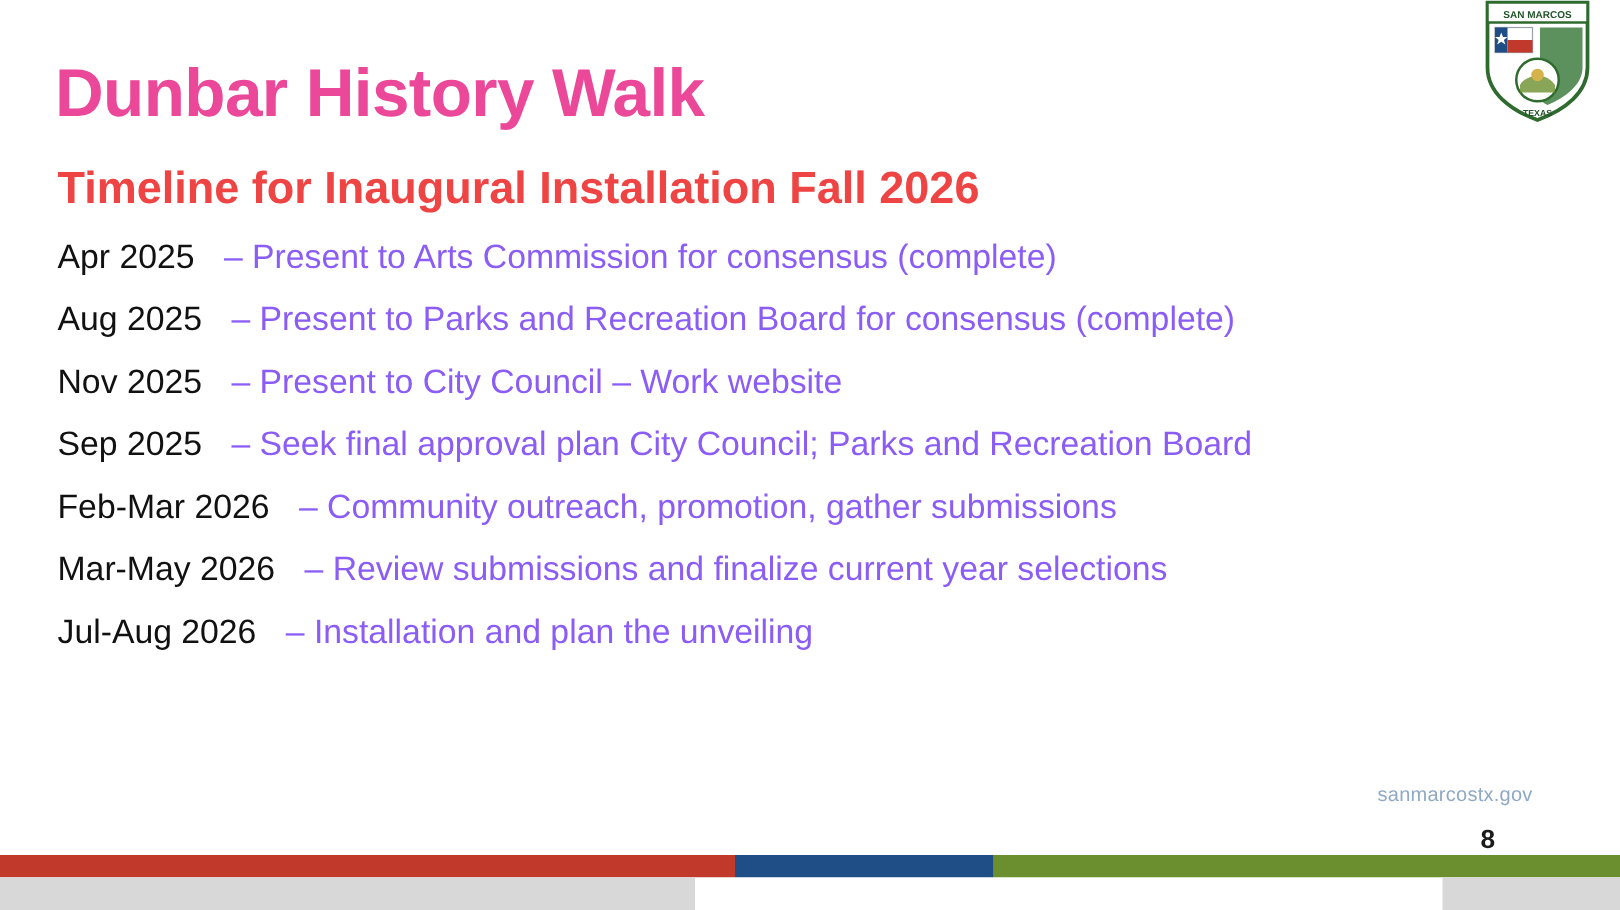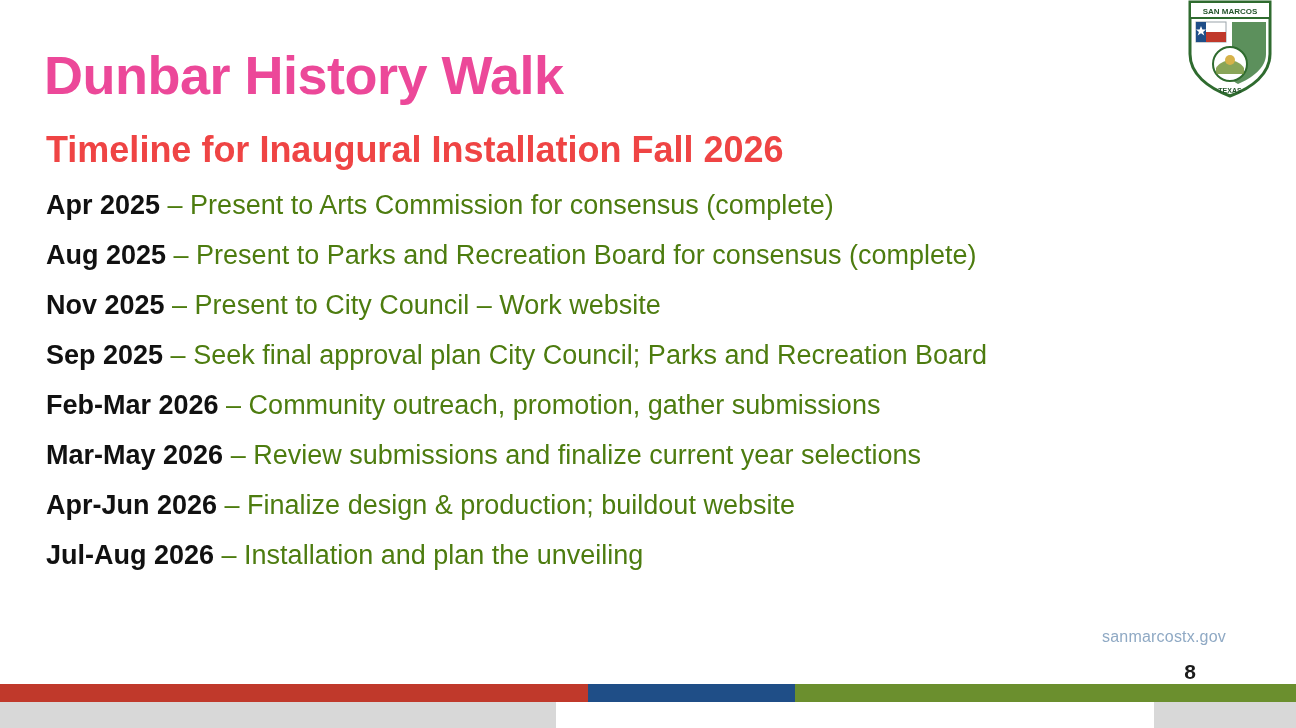--- a/index.html
+++ b/index.html
@@ -54,26 +54,27 @@
     top: 180px;
     width: 1220px;
   }
   .timeline-row {
     font-size: 27px;
     line-height: 50px;
     color: #1f1f1f;
     white-space: nowrap;
   }
   .timeline-row .period {
-    font-weight: bold;
+    font-weight: normal;
     color: #111111;
   }
   .timeline-row .desc {
     font-weight: normal;
-    color: #4d7c0f;
+    color: #8b5cf6;
+    margin-left: 16px;
   }
 
   
   .logo {
     position: absolute;
     right: 18px;
     top: -4px;
     width: 96px;
     height: 104px;
   }
@@ -184,24 +185,20 @@
     </div>
     <div class="timeline-row">
       <span class="period">Feb-Mar 2026</span>
       <span class="desc">– Community outreach, promotion, gather submissions</span>
     </div>
     <div class="timeline-row">
       <span class="period">Mar-May 2026</span>
       <span class="desc">– Review submissions and finalize current year selections</span>
     </div>
     <div class="timeline-row">
-      <span class="period">Apr-Jun 2026</span>
-      <span class="desc">– Finalize design &amp; production; buildout website</span>
-    </div>
-    <div class="timeline-row">
       <span class="period">Jul-Aug 2026</span>
       <span class="desc">– Installation and plan the unveiling</span>
     </div>
   </div>
 
   <div class="website">sanmarcostx.gov</div>
   <div class="page-number">8</div>
 
   <div class="bottom-bars">
     <div class="bar-red"></div>

